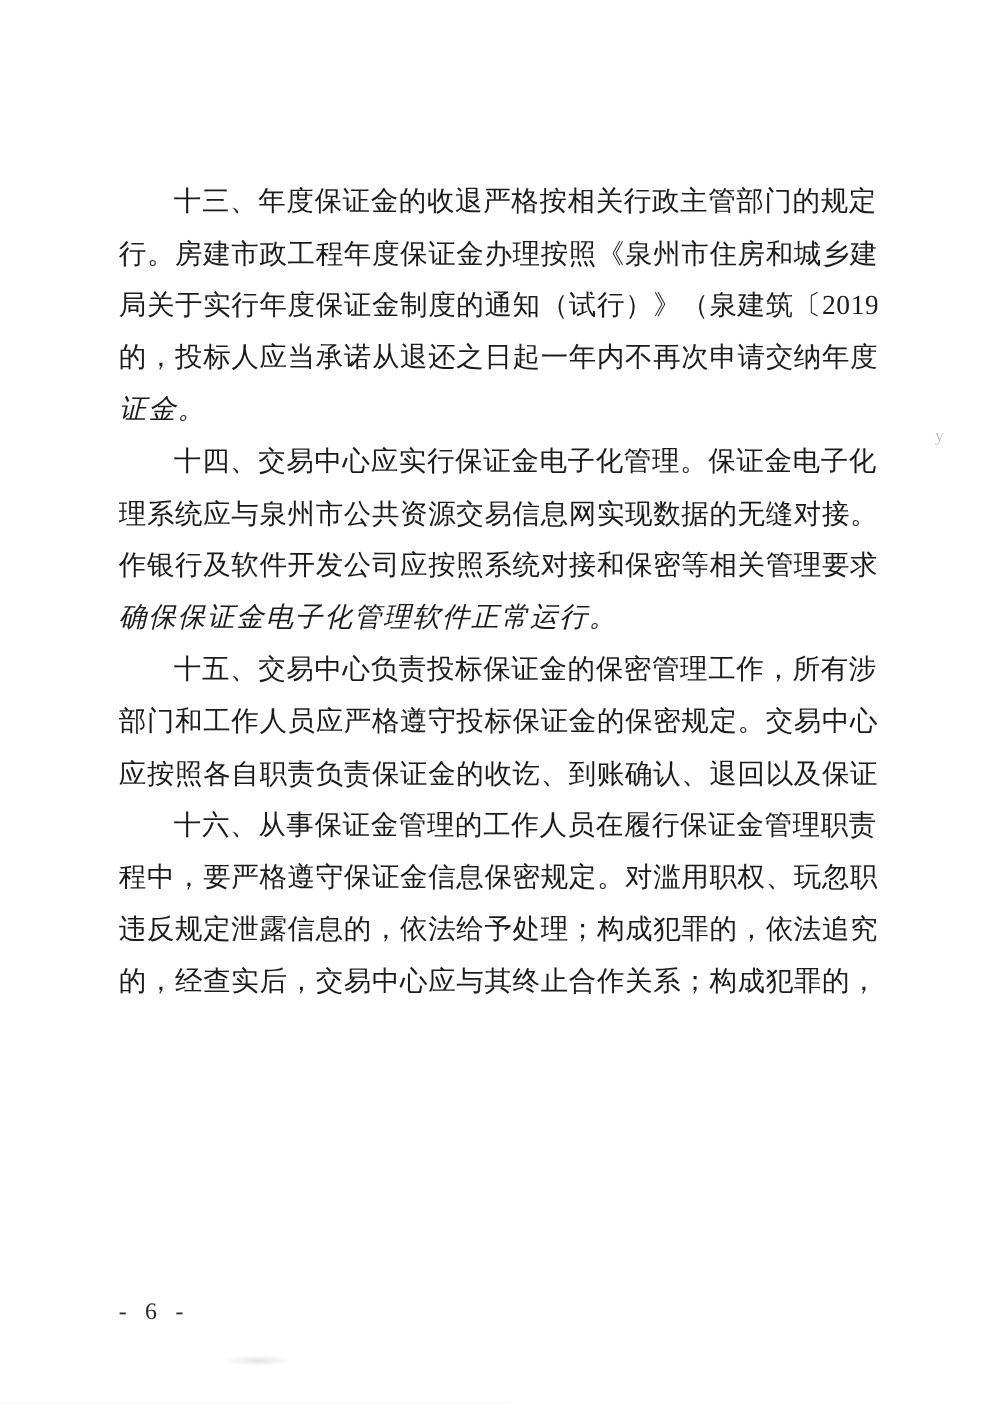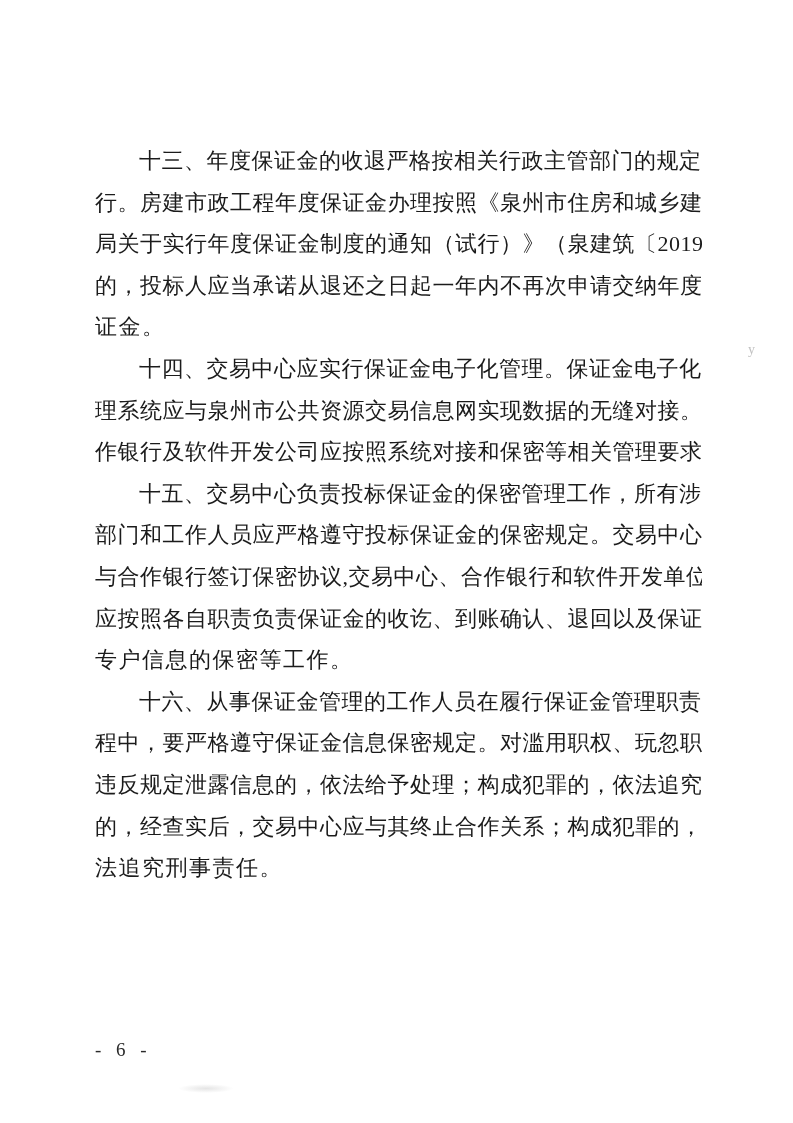--- a/index.html
+++ b/index.html
@@ -37,20 +37,21 @@
     text-align-last: justify;
     text-justify: inter-character;
     letter-spacing: 0.5px;
   }
   .line.first {
     padding-left: 44px;
   }
   .line.last {
     text-align-last: left;
     letter-spacing: 1.5px;
+    font-style: italic;
   }
   .page-number {
     position: absolute;
     left: 95px;
     top: 1038px;
     height: 24px;
     line-height: 24px;
     font-size: 19px;
     color: #2a2a2a;
     letter-spacing: 5px;
@@ -83,34 +84,32 @@
         <div class="line first">十三、年度保证金的收退严格按相关行政主管部门的规定实</div>
         <div class="line">行。房建市政工程年度保证金办理按照《泉州市住房和城乡建设</div>
         <div class="line">局关于实行年度保证金制度的通知（试行）》（泉建筑〔2019〕</div>
         <div class="line">的，投标人应当承诺从退还之日起一年内不再次申请交纳年度保</div>
         <div class="line last">证金。</div>
       </div>
       <div class="paragraph">
         <div class="line first">十四、交易中心应实行保证金电子化管理。保证金电子化管</div>
         <div class="line">理系统应与泉州市公共资源交易信息网实现数据的无缝对接。合</div>
         <div class="line">作银行及软件开发公司应按照系统对接和保密等相关管理要求，</div>
+        <div class="line last">确保保证金电子化管理软件正常运行。</div>
       </div>
       <div class="paragraph">
         <div class="line first">十五、交易中心负责投标保证金的保密管理工作，所有涉密</div>
         <div class="line">部门和工作人员应严格遵守投标保证金的保密规定。交易中心应</div>
-        <div class="line">与合作银行签订保密协议,交易中心、合作银行和软件开发单位</div>
         <div class="line">应按照各自职责负责保证金的收讫、到账确认、退回以及保证金</div>
-        <div class="line last">专户信息的保密等工作。</div>
       </div>
       <div class="paragraph">
         <div class="line first">十六、从事保证金管理的工作人员在履行保证金管理职责过</div>
         <div class="line">程中，要严格遵守保证金信息保密规定。对滥用职权、玩忽职守、</div>
         <div class="line">违反规定泄露信息的，依法给予处理；构成犯罪的，依法追究刑</div>
       </div>
       <div class="paragraph">
         <div class="line">的，经查实后，交易中心应与其终止合作关系；构成犯罪的，依</div>
-        <div class="line last">法追究刑事责任。</div>
       </div>
     </div>
   <div class="page-number">- 6 -</div>
   <span class="faint-mark">y</span>
   <div class="scan-smudge"></div>
 </div>
 
 </body></html>

